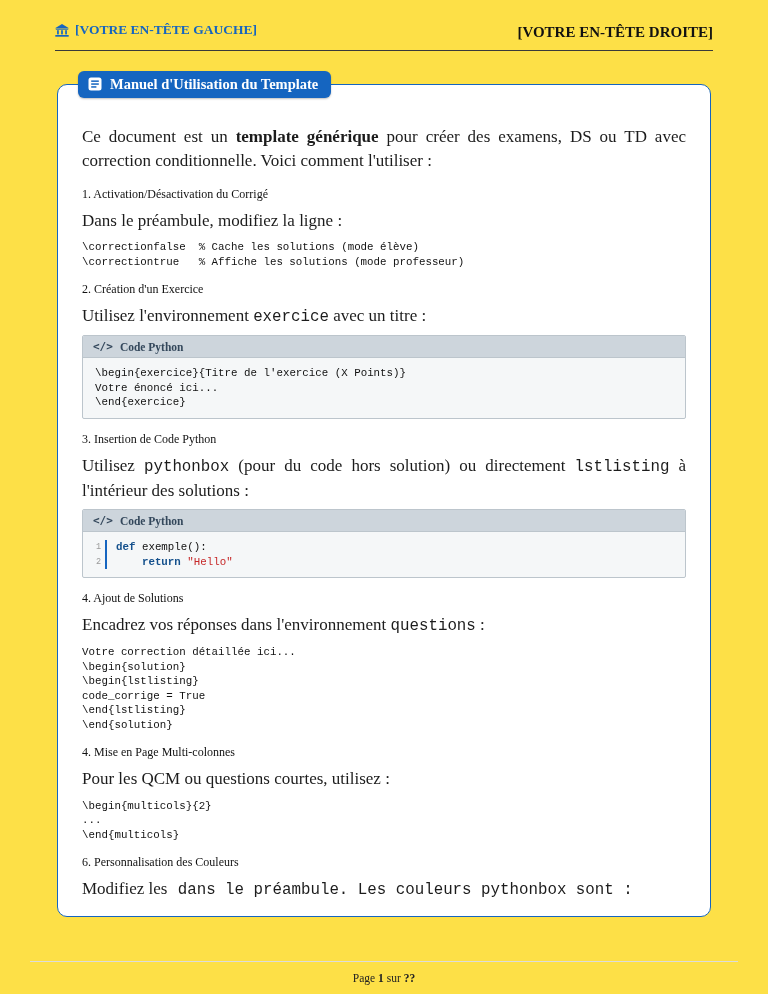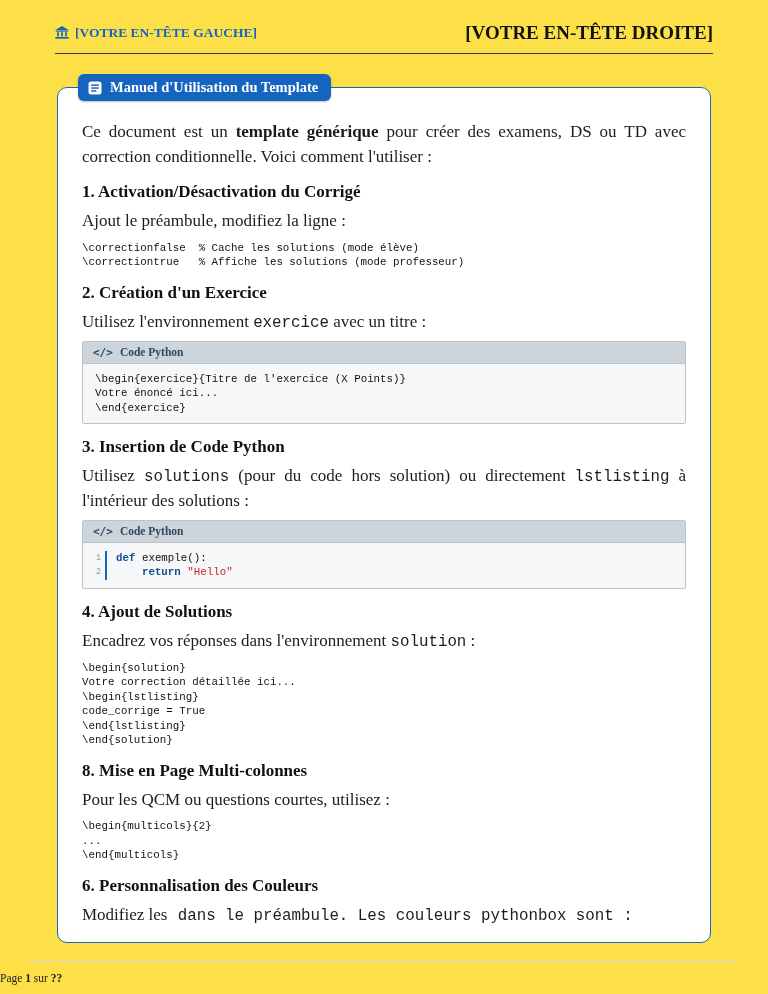--- a/index.html
+++ b/index.html
@@ -23,28 +23,28 @@
     align-items: baseline;
   }
   .header-left {
     display: inline-flex;
     align-items: center;
     gap: 6px;
     color: var(--accent, #1565c0);
     font-weight: bold;
     font-size: 13.5px;
   }
-  .header-right { font-weight: bold; font-size: 19px; color: #111; }
+  .header-right { font-weight: bold; font-size: 15px; color: #111; }
   .bank-icon { display: inline-block; }
   
   .manual-box {
     margin: 33px 57px 0;
     border: 1.6px solid var(--accent, #1565c0);
     border-radius: 10px;
-    padding: 28px 24px 8px;
+    padding: 36px 24px 8px;
     position: relative;
     background: #ffffff;
   }
   .manual-tab {
     position: absolute;
     top: -14px;
     left: 20px;
     background: var(--accent, #1565c0);
     color: #ffffff;
     font-weight: bold;
@@ -59,22 +59,22 @@
   }
   .body-text {
     font-size: 17px;
     line-height: 1.45;
     text-align: justify;
     margin-bottom: 6px;
     color: #1c1c1c;
   }
   .intro { margin-top: 4px; margin-bottom: 8px; }
   .sec-heading {
-    font-size: 17px;
-    font-weight: bold;
+    font-size: 12px;
+    font-weight: normal;
     color: #111;
     margin: 13px 0 7px;
   }
   b.inline-bold { font-weight: bold; }
   .tt {
     font-family: "Liberation Mono", "DejaVu Sans Mono", monospace;
     font-size: 0.93em;
   }
   .gap { margin-left: 6px; }
   
@@ -127,21 +127,21 @@
     padding-right: 4px;
     border-right: 2px solid var(--accent, #1565c0);
     line-height: 14.5px;
   }
   .nline .codetext { padding-left: 9px; font-family: Liberation Mono, monospace; }
   .kw { color: var(--code_keyword, #14508c); font-weight: bold; }
   .str { color: var(--code_string, #c62828); }
   
   .doc-footer { position: absolute; left: 0; right: 0; bottom: 10px; }
   .footer-rule { margin: 0 30px 10px; border-top: 1px solid #dcdcdc; }
-  .footer-text { font-size: 11.5px; color: #222; }
+  .footer-text { text-align: center; font-size: 11.5px; color: #222; }
   .footer-text b { font-weight: bold; }
 </style>
 </head>
 <body>
 
 <div class="page">
 
   <div class="doc-header">
     <span class="header-left">
       <svg class="bank-icon" width="14" height="13" viewBox="0 0 14 13" aria-hidden="true">
@@ -164,71 +164,71 @@
         <rect x="3.2" y="3.4" width="7.6" height="1.5" fill="#1565c0"></rect>
         <rect x="3.2" y="6.3" width="7.6" height="1.5" fill="#1565c0"></rect>
         <rect x="3.2" y="9.2" width="5.2" height="1.5" fill="#1565c0"></rect>
       </svg>
       <span>Manuel d'Utilisation du Template</span>
     </div>
 
     <p class="body-text intro"><span>Ce document est un </span><b class="inline-bold">template générique</b><span> pour créer des examens, DS ou TD avec correction conditionnelle. Voici comment l'utiliser :</span></p>
 
     <h3 class="sec-heading">1. Activation/Désactivation du Corrigé</h3>
-    <p class="body-text">Ajout le préambule, modifiez la ligne :</p>
+    <p class="body-text">Dans le préambule, modifiez la ligne :</p>
     <div class="plain-code">
       <div class="code-line">\correctionfalse  % Cache les solutions (mode élève)</div>
       <div class="code-line">\correctiontrue   % Affiche les solutions (mode professeur)</div>
     </div>
 
     <h3 class="sec-heading">2. Création d'un Exercice</h3>
     <p class="body-text"><span>Utilisez l'environnement </span><span class="tt">exercice</span><span> avec un titre :</span></p>
     <div class="codebox">
       <div class="codebox-header">
         <span class="code-glyph">&lt;/&gt;</span>
         <span>Code Python</span>
       </div>
       <div class="codebox-body">
         <div class="code-line">\begin{exercice}{Titre de l'exercice (X Points)}</div>
         <div class="code-line">Votre énoncé ici...</div>
         <div class="code-line">\end{exercice}</div>
       </div>
     </div>
 
     <h3 class="sec-heading">3. Insertion de Code Python</h3>
-    <p class="body-text"><span>Utilisez </span><span class="tt">solutions</span><span> (pour du code hors solution) ou directement </span><span class="tt">lstlisting</span><span> à l'intérieur des solutions :</span></p>
+    <p class="body-text"><span>Utilisez </span><span class="tt">pythonbox</span><span> (pour du code hors solution) ou directement </span><span class="tt">lstlisting</span><span> à l'intérieur des solutions :</span></p>
     <div class="codebox">
       <div class="codebox-header">
         <span class="code-glyph">&lt;/&gt;</span>
         <span>Code Python</span>
       </div>
       <div class="codebox-body">
         <div class="nline">
           <span class="lineno">1</span>
           <span class="codetext"><span class="kw">def</span><span> exemple():</span></span>
         </div>
         <div class="nline">
           <span class="lineno">2</span>
           <span class="codetext"><span>    </span><span class="kw">return</span><span> </span><span class="str">"Hello"</span></span>
         </div>
       </div>
     </div>
 
     <h3 class="sec-heading">4. Ajout de Solutions</h3>
-    <p class="body-text"><span>Encadrez vos réponses dans l'environnement </span><span class="tt">solution</span><span> :</span></p>
+    <p class="body-text"><span>Encadrez vos réponses dans l'environnement </span><span class="tt">questions</span><span> :</span></p>
     <div class="plain-code">
+      <div class="code-line">Votre correction détaillée ici...</div>
       <div class="code-line">\begin{solution}</div>
-      <div class="code-line">Votre correction détaillée ici...</div>
       <div class="code-line">\begin{lstlisting}</div>
       <div class="code-line">code_corrige = True</div>
       <div class="code-line">\end{lstlisting}</div>
       <div class="code-line">\end{solution}</div>
     </div>
 
-    <h3 class="sec-heading">8. Mise en Page Multi-colonnes</h3>
+    <h3 class="sec-heading">4. Mise en Page Multi-colonnes</h3>
     <p class="body-text">Pour les QCM ou questions courtes, utilisez :</p>
     <div class="plain-code">
       <div class="code-line">\begin{multicols}{2}</div>
       <div class="code-line">...</div>
       <div class="code-line">\end{multicols}</div>
     </div>
 
     <h3 class="sec-heading">6. Personnalisation des Couleurs</h3>
     <p class="body-text"><span>Modifiez les </span><span class="tt gap">dans le préambule. Les couleurs pythonbox sont :</span></p>
 

